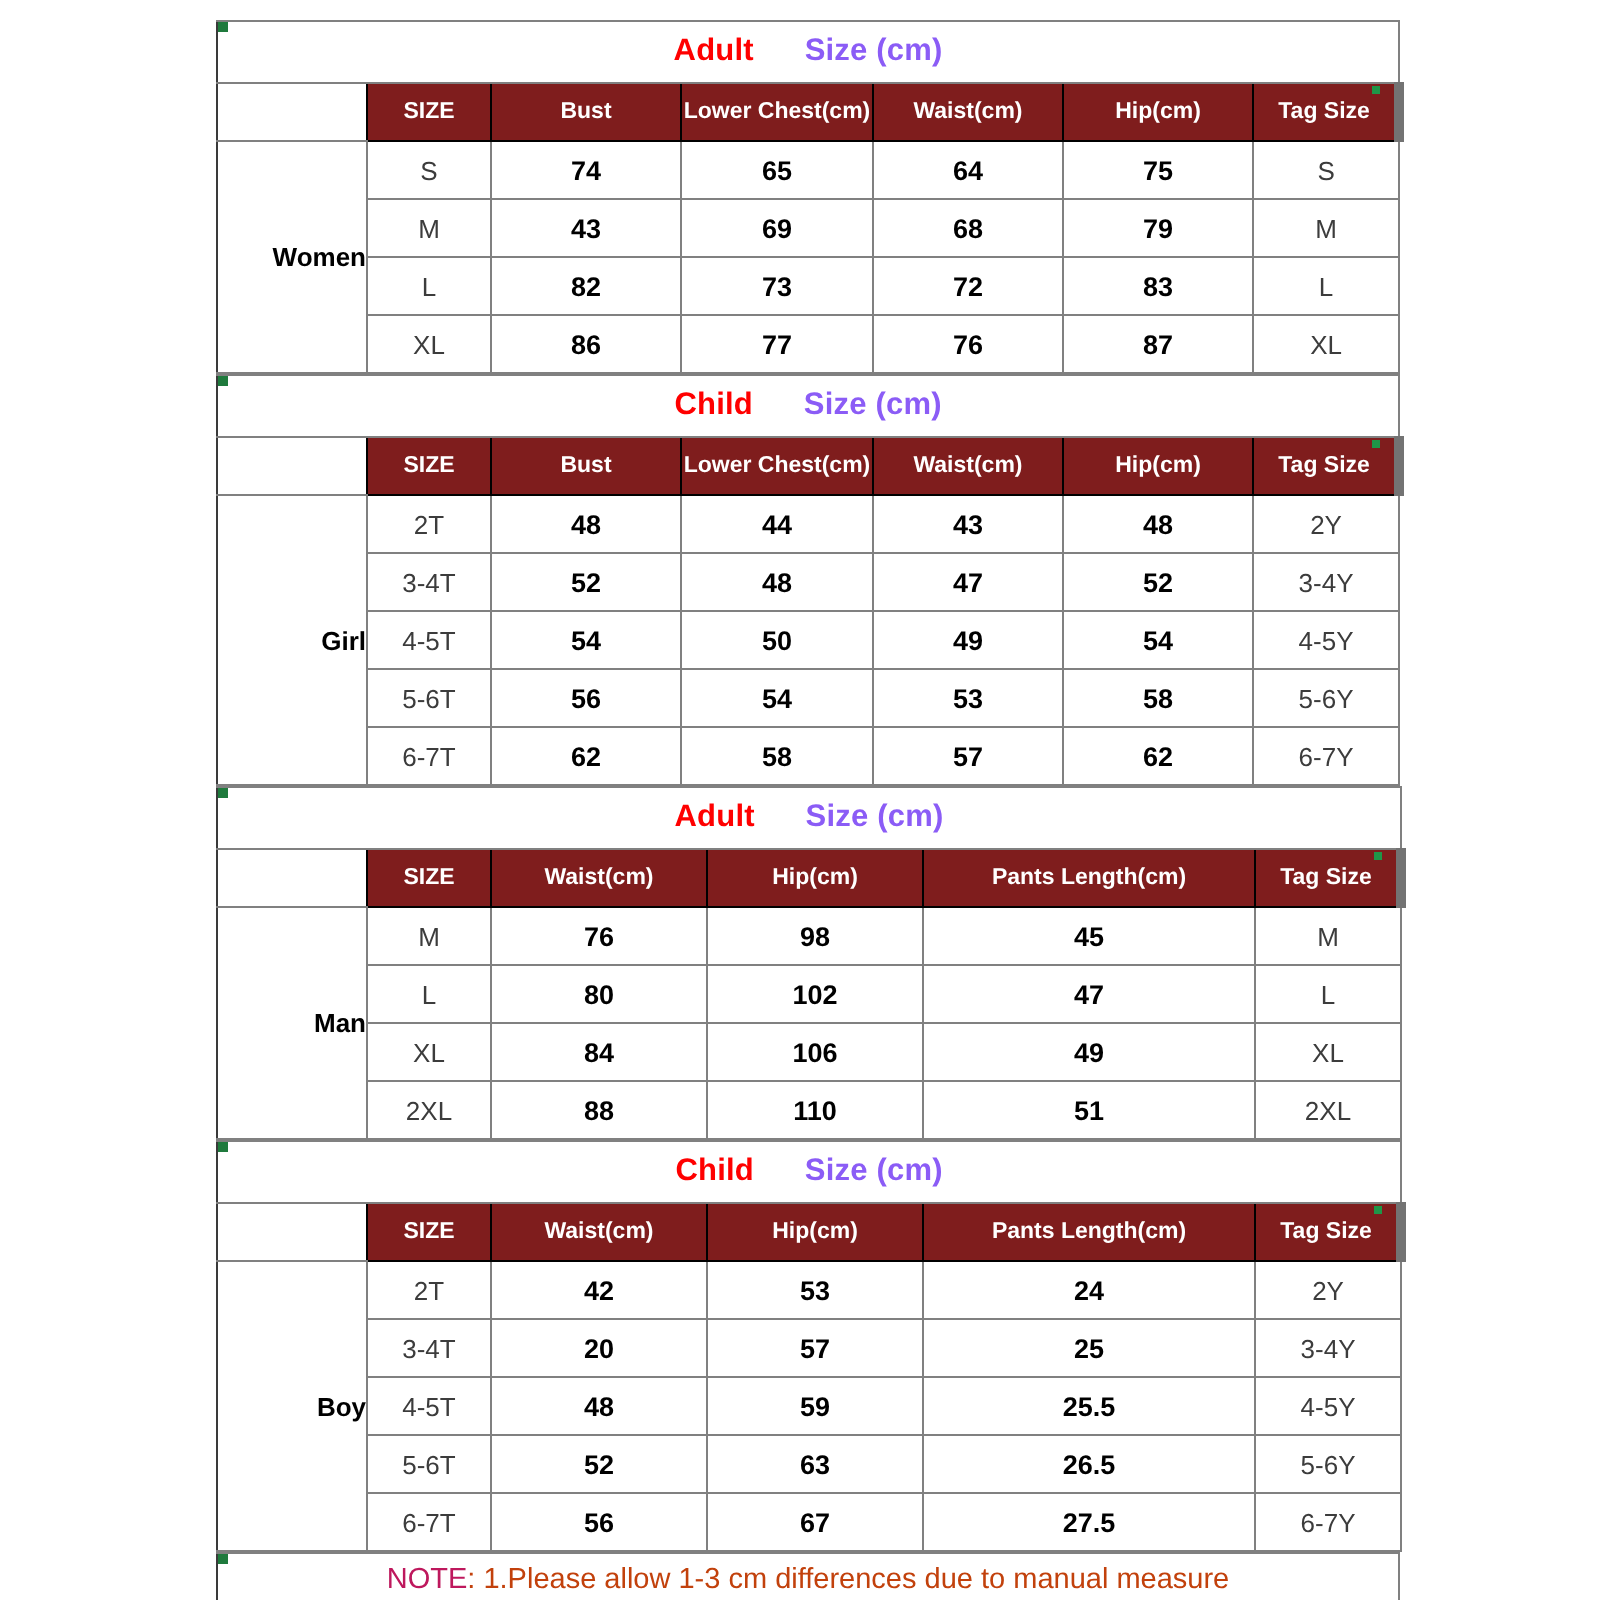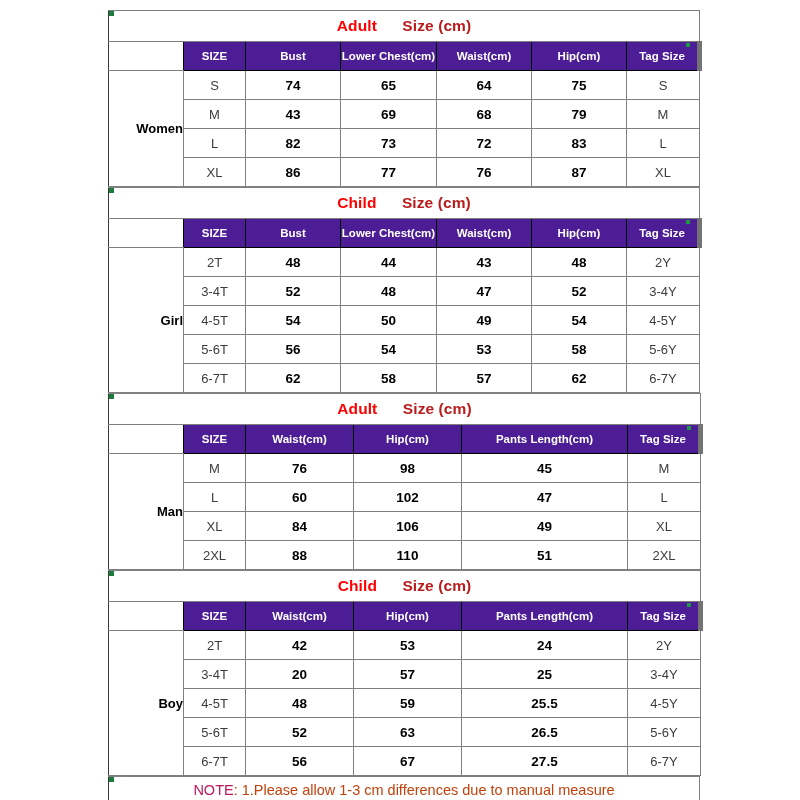--- a/index.html
+++ b/index.html
@@ -57,41 +57,41 @@
   .title-cell {
     height: 30px;
     font-size: 15.5px;
     font-weight: bold;
     letter-spacing: .1px;
     position: relative;
     border-left: 1px solid #3a3a3a;
     border-right: 1px solid #808080;
   }
   .title-red { color: #ff0000; }
-  .title-blk { color: #b91c1c; margin-left: 21px; }
+  .title-blk { color: #8b5cf6; margin-left: 21px; }
 
   .corner-mark {
     position: absolute;
     left: 0px;
     top: 0px;
     width: 5px;
     height: 5px;
     background: #1f7a3d;
   }
   .hdr-mark {
     position: absolute;
     right: 7px;
     top: 1px;
     width: 4px;
     height: 4px;
     background: #1f9648;
   }
 
   tr.hdr-row th {
-    background: #4c1d95;
+    background: #7f1d1d;
     color: #ffffff;
     font-weight: bold;
     height: 28px;
     font-size: 11.5px;
     border-color: #000000;
     position: relative;
   }
   tr.hdr-row th.blank-head {
     background: #ffffff;
     border-left: 1px solid #3a3a3a;
@@ -295,21 +295,21 @@
         <tr>
           <td class="cat-cell" rowspan="4">Man</td>
           <td class="body-cell">M</td>
           <td class="num-cell">76</td>
           <td class="num-cell">98</td>
           <td class="num-cell">45</td>
           <td class="tag-cell">M</td>
         </tr>
         <tr>
           <td class="body-cell">L</td>
-          <td class="num-cell">60</td>
+          <td class="num-cell">80</td>
           <td class="num-cell">102</td>
           <td class="num-cell">47</td>
           <td class="tag-cell">L</td>
         </tr>
         <tr>
           <td class="body-cell">XL</td>
           <td class="num-cell">84</td>
           <td class="num-cell">106</td>
           <td class="num-cell">49</td>
           <td class="tag-cell">XL</td>

